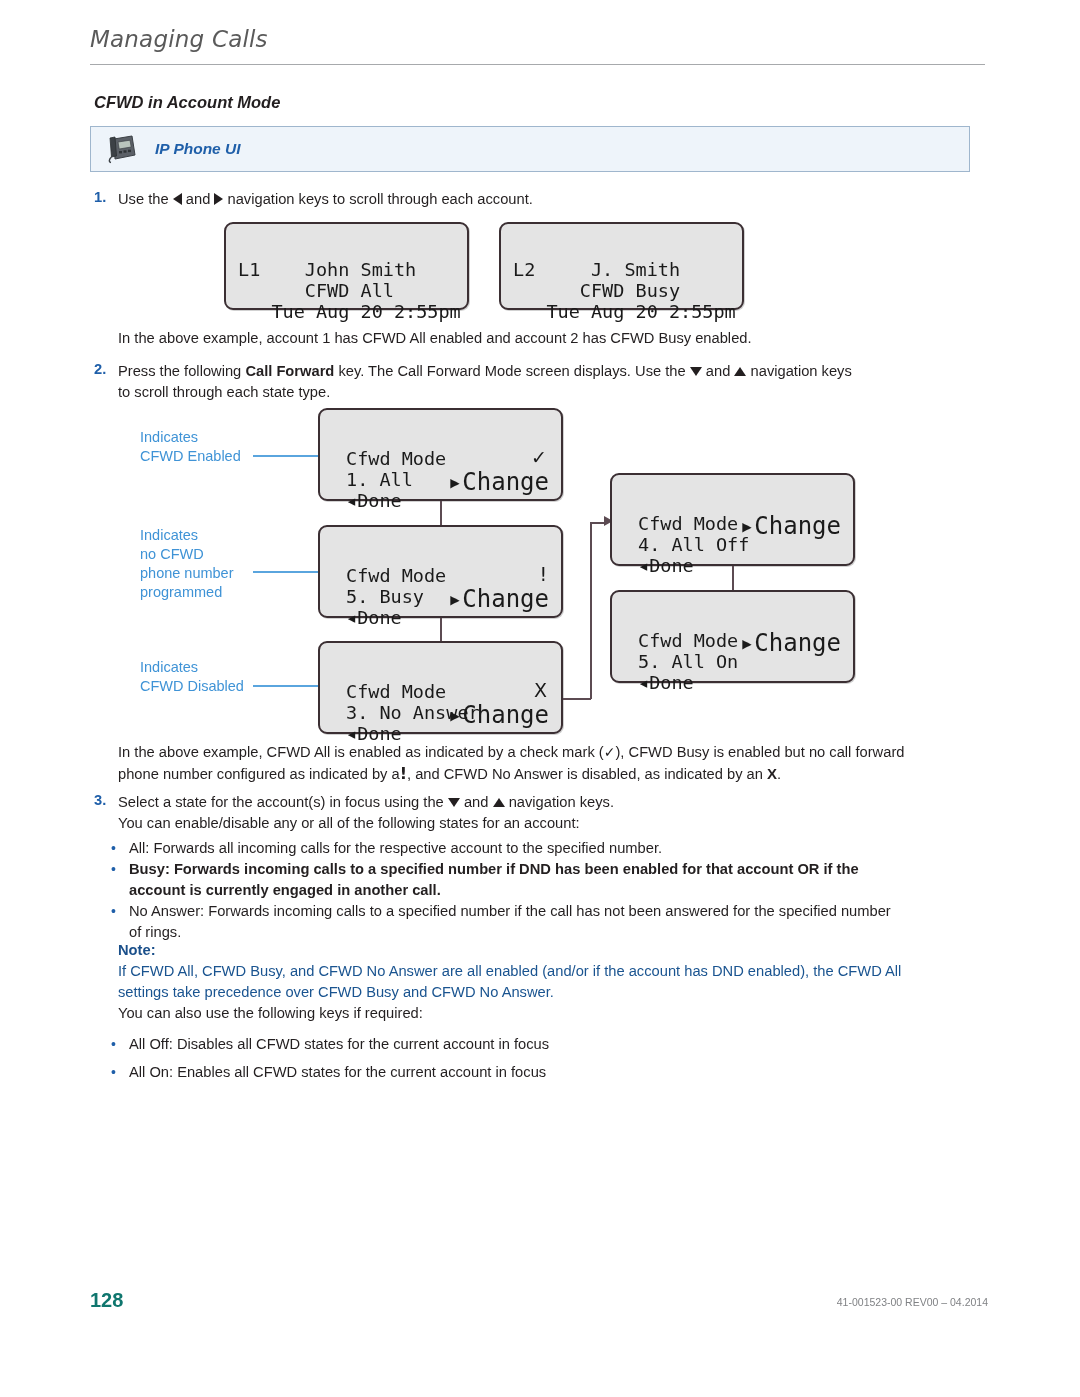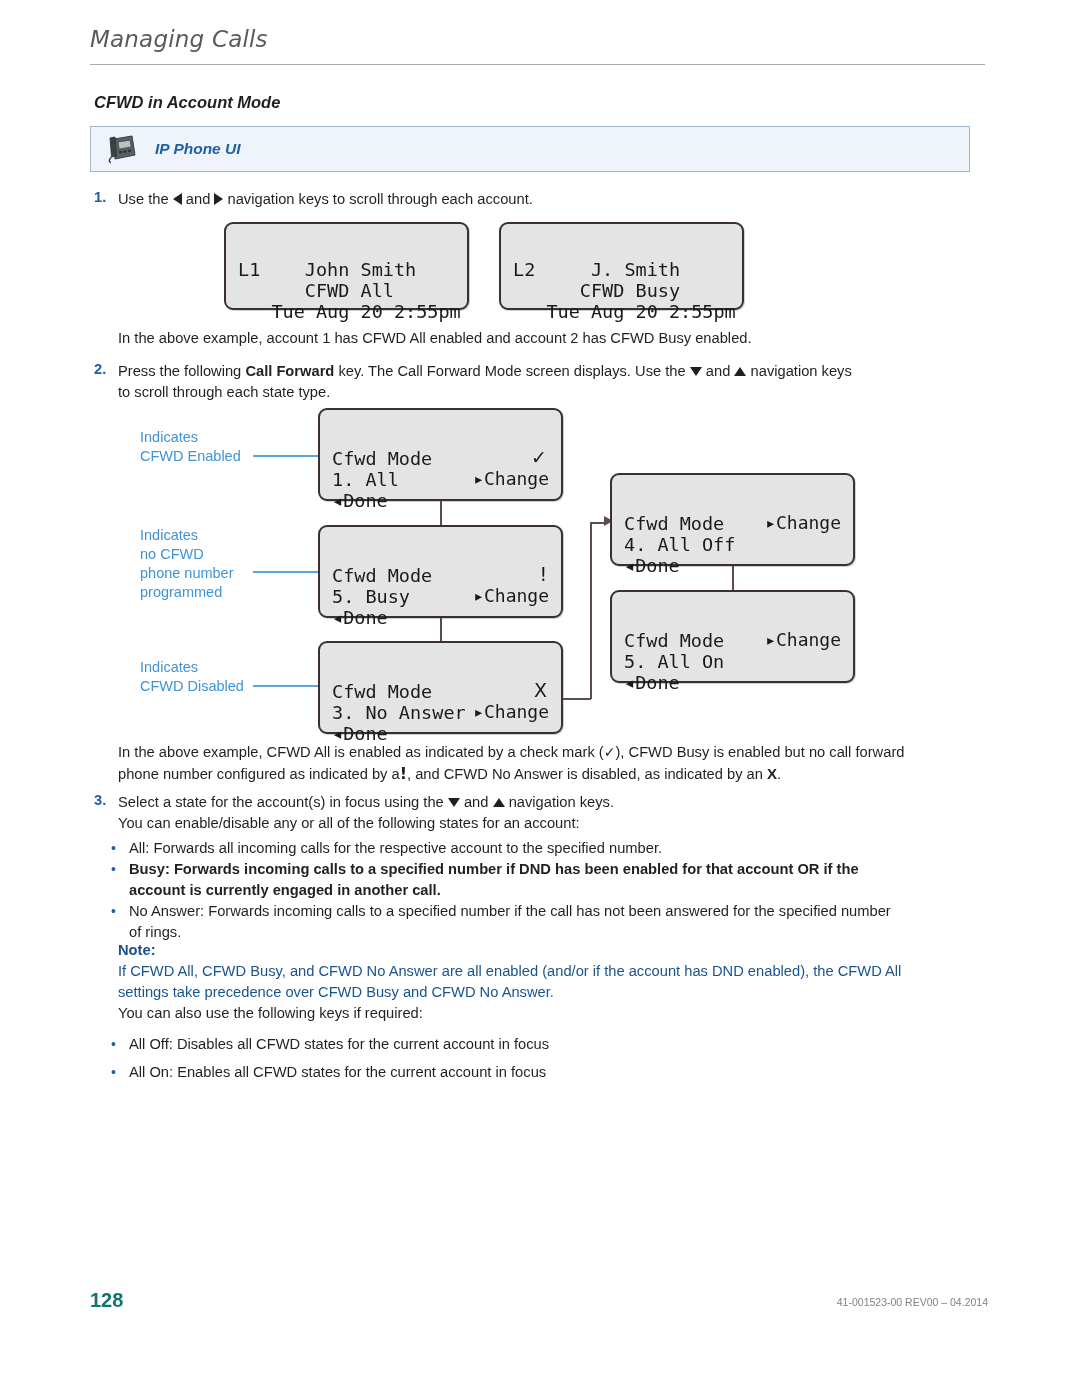--- a/index.html
+++ b/index.html
@@ -131,30 +131,30 @@
     letter-spacing: 0px;
     margin-top: 23px;
   }
 
   
   .acct-screen { width: 245px; height: 88px; }
   .acct-screen .line { left: 12px; font-size: 18.5px; }
 
   
   .cfwd-screen { width: 245px; height: 93px; }
-  .cfwd-screen .line { left: 12px; font-size: 18.5px; }
+  .cfwd-screen .line { left: 26px; font-size: 18.5px; }
   .cfwd-screen .l1 { top: 16px; }
   .cfwd-screen .l2 { top: 37px; }
   .cfwd-screen .l3 { top: 58px; }
   .cfwd-screen .softkey-right {
     position: absolute;
     right: 12px;
     white-space: pre;
     font-family: "DejaVu Sans Mono", monospace;
-    font-size: 18px;
+    font-size: 24px;
   }
   .cfwd-screen .status-mark {
     position: absolute;
     right: 14px;
     top: 36px;
     font-family: "DejaVu Sans", sans-serif;
     font-size: 19px;
     color: #1a1a1a;
   }
 

